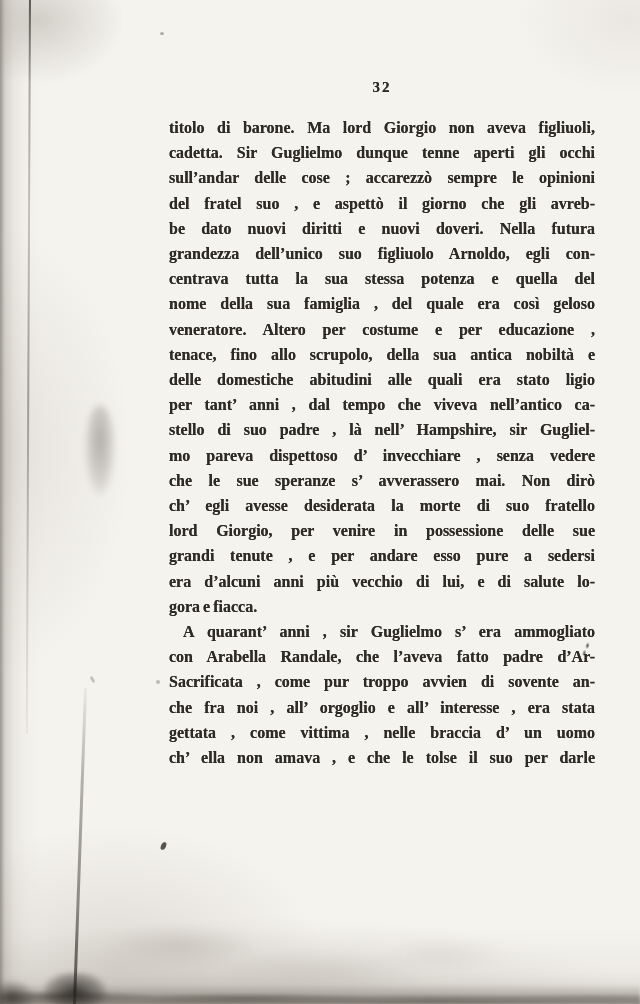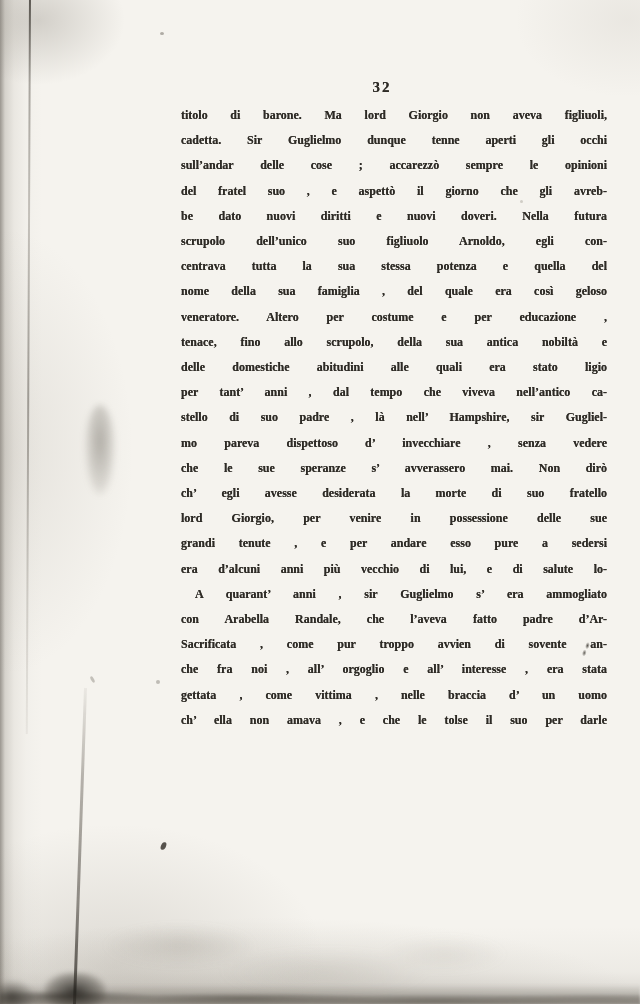--- a/index.html
+++ b/index.html
@@ -85,26 +85,25 @@
   .speck-e{left:520px;top:200px;width:3px;height:3px;background:rgba(140,134,124,0.35);}
   
   .page-number{
     position:absolute;left:169px;top:79px;width:426px;height:22px;
     text-align:center;
     font-family:"Liberation Serif",serif;font-weight:700;font-size:15px;
     letter-spacing:2px;color:var(--ink);
     text-shadow:0 0 0.5px rgba(46,43,38,0.85);
   }
   .text-block{
-    position:absolute;left:169px;top:103px;width:426px;
-    font-family:"Liberation Serif",serif;font-weight:700;font-size:12px;
+    position:absolute;left:169px;top:115px;width:426px;
+    font-family:"Liberation Serif",serif;font-weight:700;font-size:16px;
     line-height:25.2px;color:var(--ink);
     word-spacing:-1px;
     text-shadow:0 0 0.5px rgba(46,43,38,0.85);
-    margin-left:12px;
   }
   .line{text-align:justify;text-align-last:justify;}
   .line.indent{text-indent:14px;}
   .line.no-just{text-align:left;text-align-last:left;}
 </style>
 </head>
 <body>
 
 <div class="page">
 
@@ -122,34 +121,35 @@
   <div class="speck speck-d"></div>
   <div class="speck speck-e"></div>
 
   <div class="page-number">32</div>
   <div class="text-block">
       <div class="line">titolo di barone. Ma lord Giorgio non aveva figliuoli,</div>
       <div class="line">cadetta. Sir Guglielmo dunque tenne aperti gli occhi</div>
       <div class="line">sull’andar delle cose ; accarezzò sempre le opinioni</div>
       <div class="line">del fratel suo , e aspettò il giorno che gli avreb-</div>
       <div class="line">be dato nuovi diritti e nuovi doveri. Nella futura</div>
-      <div class="line">scrupolo dell’unico suo figliuolo Arnoldo, egli con-</div>
+      <div class="line">grandezza dell’unico suo figliuolo Arnoldo, egli con-</div>
       <div class="line">centrava tutta la sua stessa potenza e quella del</div>
       <div class="line">nome della sua famiglia , del quale era così geloso</div>
       <div class="line">veneratore. Altero per costume e per educazione ,</div>
       <div class="line">tenace, fino allo scrupolo, della sua antica nobiltà e</div>
       <div class="line">delle domestiche abitudini alle quali era stato ligio</div>
       <div class="line">per tant’ anni , dal tempo che viveva nell’antico ca-</div>
       <div class="line">stello di suo padre , là nell’ Hampshire, sir Gugliel-</div>
       <div class="line">mo pareva dispettoso d’ invecchiare , senza vedere</div>
       <div class="line">che le sue speranze s’ avverassero mai. Non dirò</div>
       <div class="line">ch’ egli avesse desiderata la morte di suo fratello</div>
       <div class="line">lord Giorgio, per venire in possessione delle sue</div>
       <div class="line">grandi tenute , e per andare esso pure a sedersi</div>
       <div class="line">era d’alcuni anni più vecchio di lui, e di salute lo-</div>
+      <div class="line no-just">gora e fiacca.</div>
       <div class="line indent">A quarant’ anni , sir Guglielmo s’ era ammogliato</div>
       <div class="line">con Arabella Randale, che l’aveva fatto padre d’Ar-</div>
       <div class="line">Sacrificata , come pur troppo avvien di sovente an-</div>
       <div class="line">che fra noi , all’ orgoglio e all’ interesse , era stata</div>
       <div class="line">gettata , come vittima , nelle braccia d’ un uomo</div>
       <div class="line">ch’ ella non amava , e che le tolse il suo per darle</div>
     </div>
 
 </div>
 

